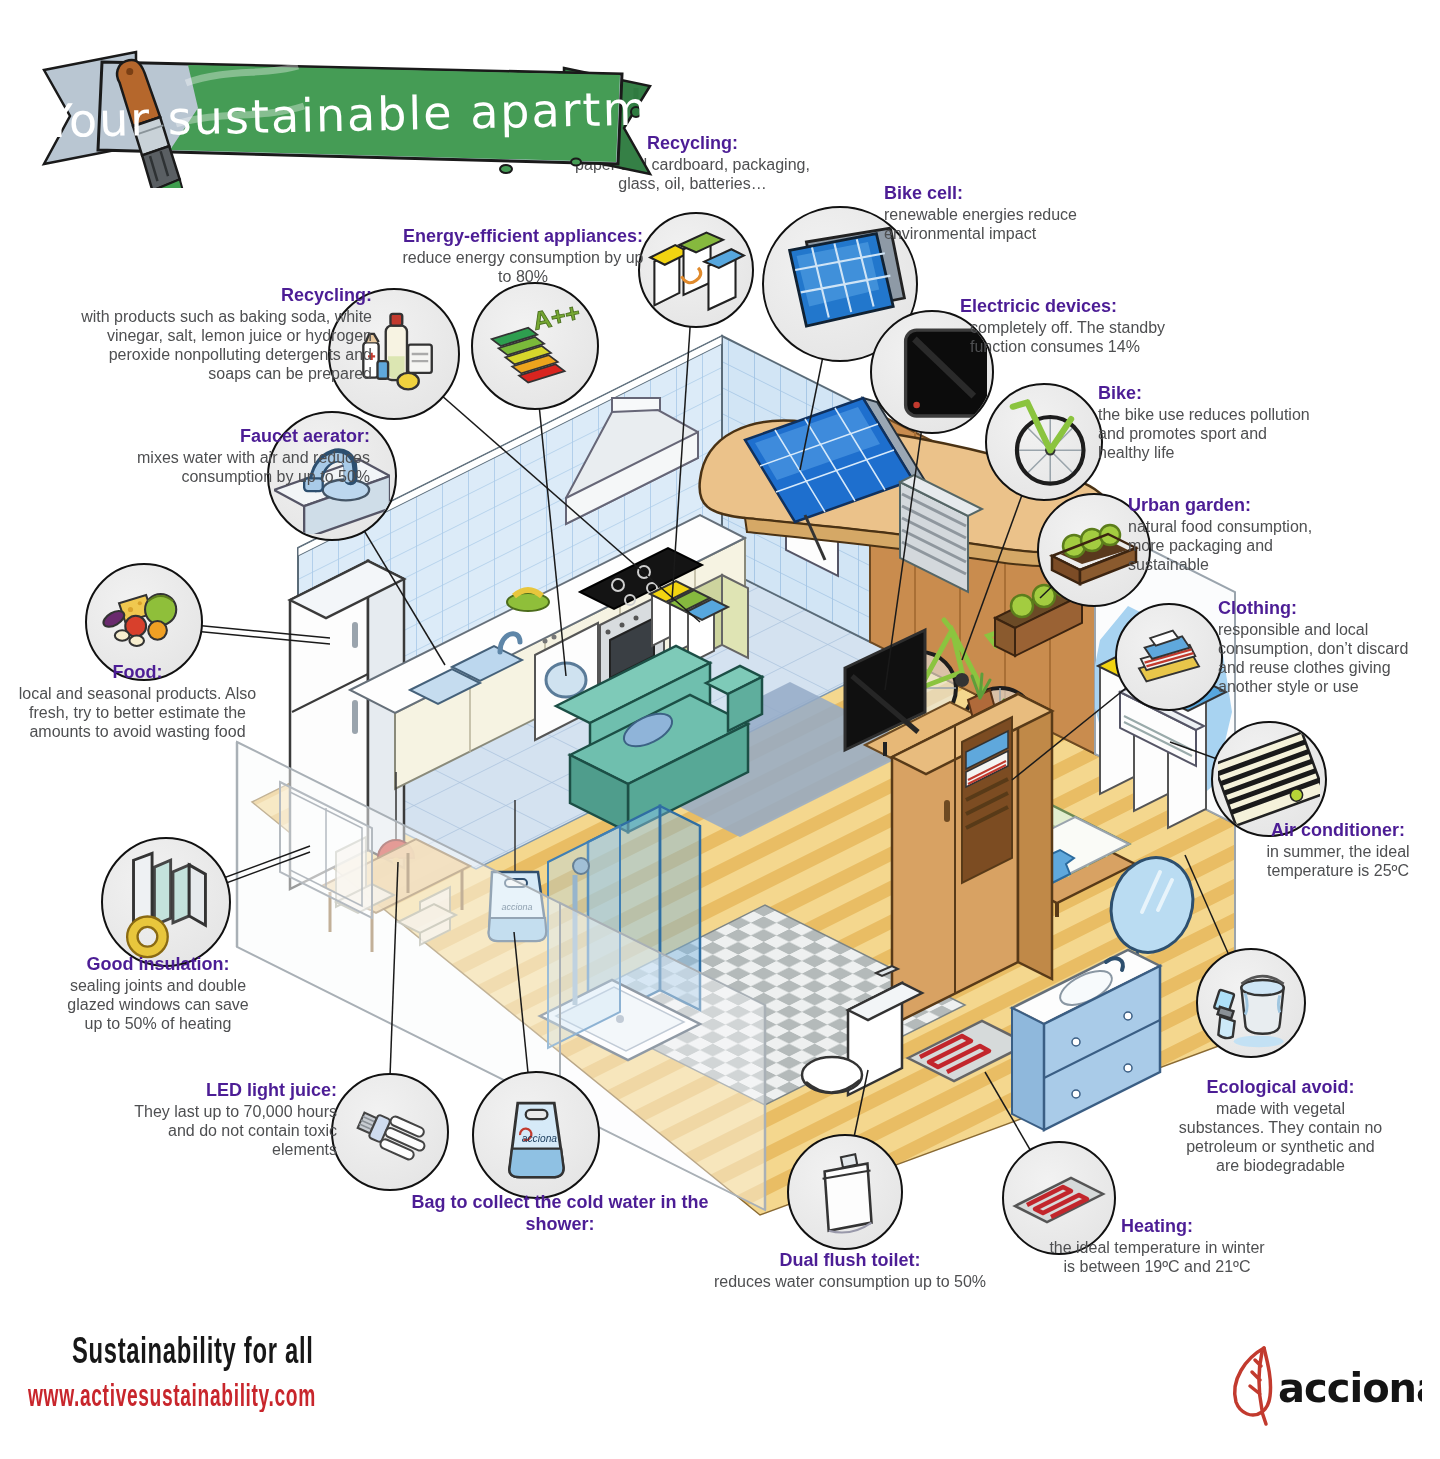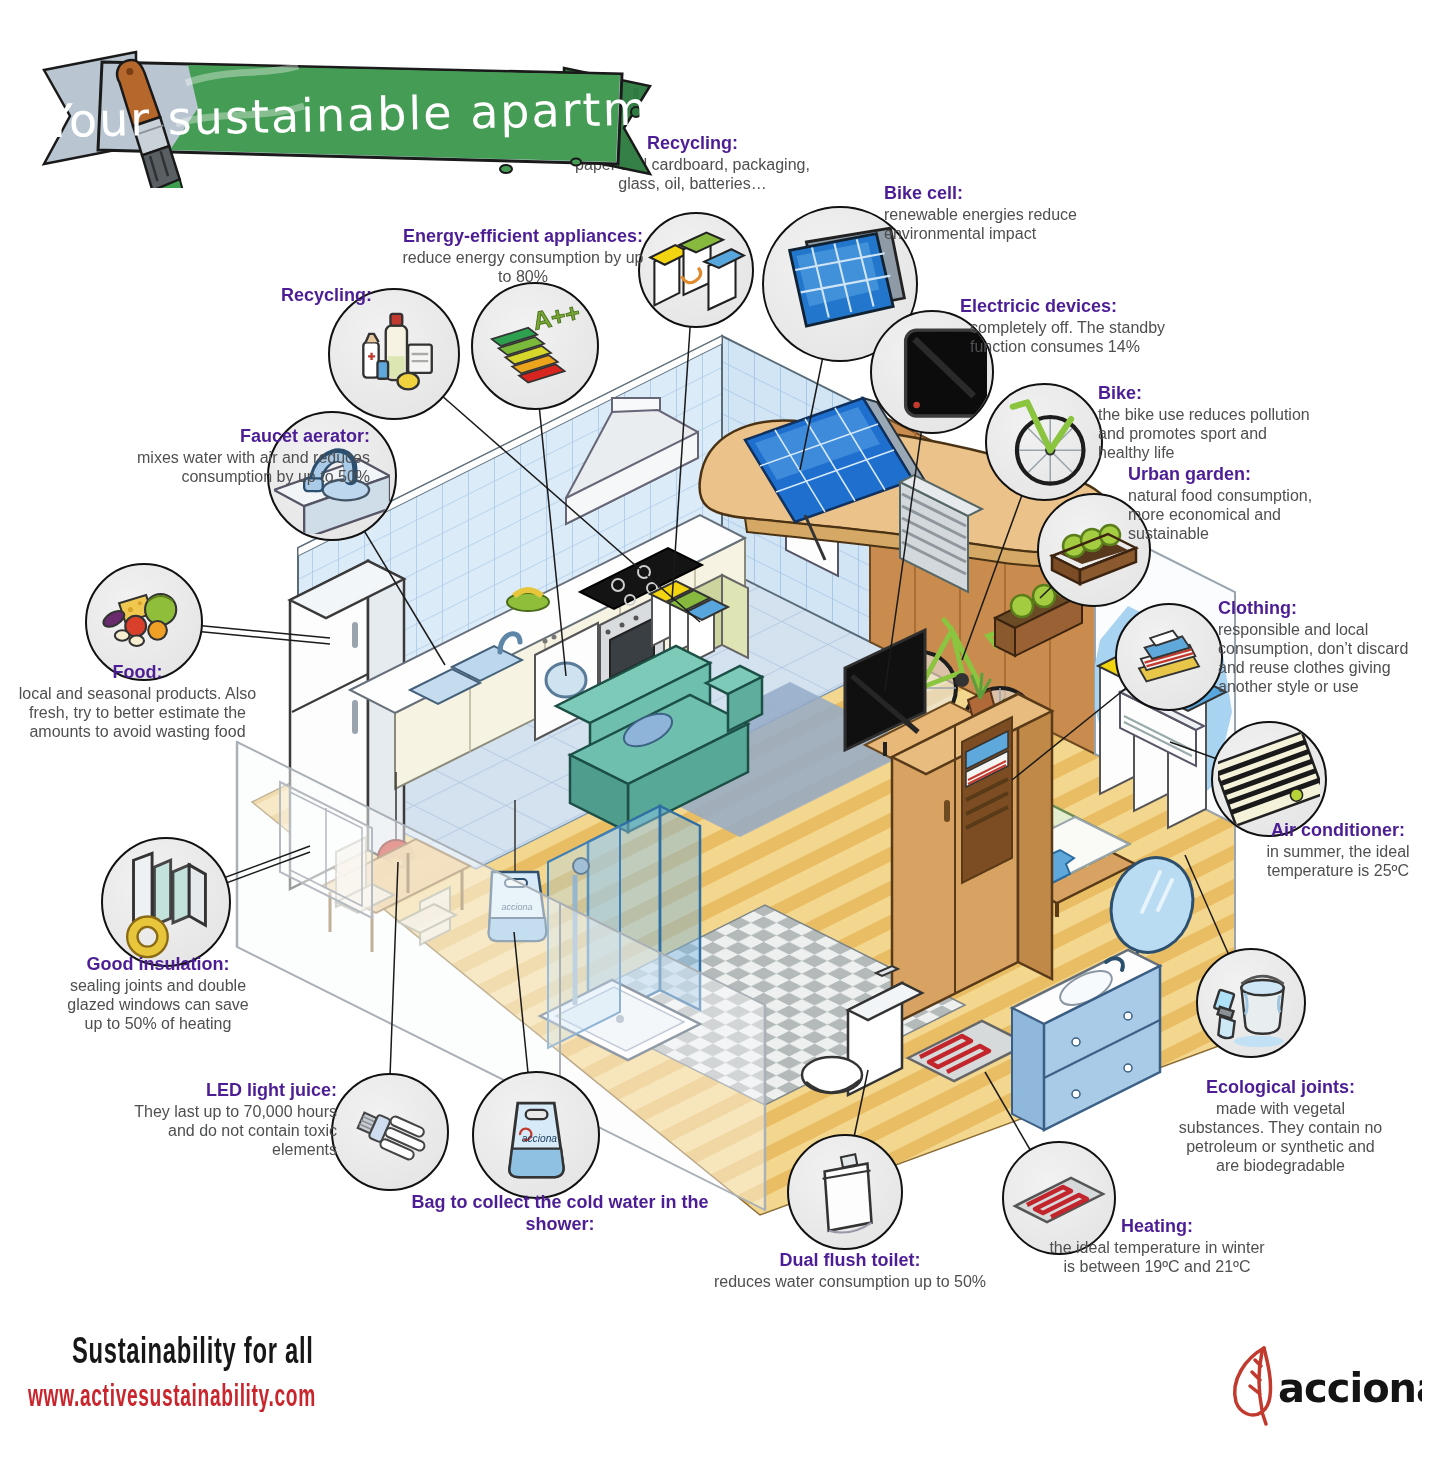--- a/index.html
+++ b/index.html
@@ -561,32 +561,33 @@
 <div class="callout ta-l" style="left:884px;top:183px;width:215px">
   <span class="c-title">Bike cell:</span>
   <span class="c-desc">renewable energies reduce environmental impact</span>
 </div>
 <div class="callout ta-c" style="left:398px;top:226px;width:250px">
   <span class="c-title">Energy-efficient appliances:</span>
   <span class="c-desc">reduce energy consumption by up to 80%</span>
 </div>
 <div class="callout ta-r" style="left:62px;top:285px;width:310px">
   <span class="c-title">Recycling:</span>
+  <span class="c-desc">with products such as baking soda, white vinegar, salt, lemon juice or hydrogen peroxide nonpolluting detergents and soaps can be prepared</span>
 </div>
 <div class="callout ta-l" style="left:960px;top:296px;width:235px">
   <span class="c-title">Electricic devices:</span>
   <span class="c-desc" style="padding-left:10px">completely off. The standby function consumes 14%</span>
 </div>
 <div class="callout ta-l" style="left:1098px;top:383px;width:225px">
   <span class="c-title">Bike:</span>
   <span class="c-desc">the bike use reduces pollution and promotes sport and healthy life</span>
 </div>
-<div class="callout ta-l" style="left:1128px;top:464px;width:215px">
+<div class="callout ta-l" style="left:1128px;top:495px;width:215px">
   <span class="c-title">Urban garden:</span>
-  <span class="c-desc">natural food consumption, more economical and sustainable</span>
+  <span class="c-desc">natural food consumption, more packaging and sustainable</span>
 </div>
 <div class="callout ta-r" style="left:100px;top:426px;width:270px">
   <span class="c-title">Faucet aerator:</span>
   <span class="c-desc">mixes water with air and reduces consumption by up to 50%</span>
 </div>
 <div class="callout ta-l" style="left:1218px;top:598px;width:205px">
   <span class="c-title">Clothing:</span>
   <span class="c-desc">responsible and local consumption, don’t discard and reuse clothes giving another style or use</span>
 </div>
 <div class="callout ta-c" style="left:15px;top:662px;width:245px">
@@ -595,21 +596,21 @@
 </div>
 <div class="callout ta-c" style="left:1228px;top:820px;width:220px">
   <span class="c-title">Air conditioner:</span>
   <span class="c-desc">in summer, the ideal temperature is 25ºC</span>
 </div>
 <div class="callout ta-c" style="left:58px;top:954px;width:200px">
   <span class="c-title">Good insulation:</span>
   <span class="c-desc">sealing joints and double glazed windows can save up to 50% of heating</span>
 </div>
 <div class="callout ta-c" style="left:1178px;top:1077px;width:205px">
-  <span class="c-title">Ecological joints:</span>
+  <span class="c-title">Ecological avoid:</span>
   <span class="c-desc">made with vegetal substances. They contain no petroleum or synthetic and are biodegradable</span>
 </div>
 <div class="callout ta-r" style="left:132px;top:1080px;width:205px">
   <span class="c-title">LED light juice:</span>
   <span class="c-desc">They last up to 70,000 hours and do not contain toxic elements</span>
 </div>
 <div class="callout ta-c" style="left:400px;top:1192px;width:320px">
   <span class="c-title">Bag to collect the cold water in the shower:</span>
 </div>
 <div class="callout ta-c" style="left:700px;top:1250px;width:300px">

